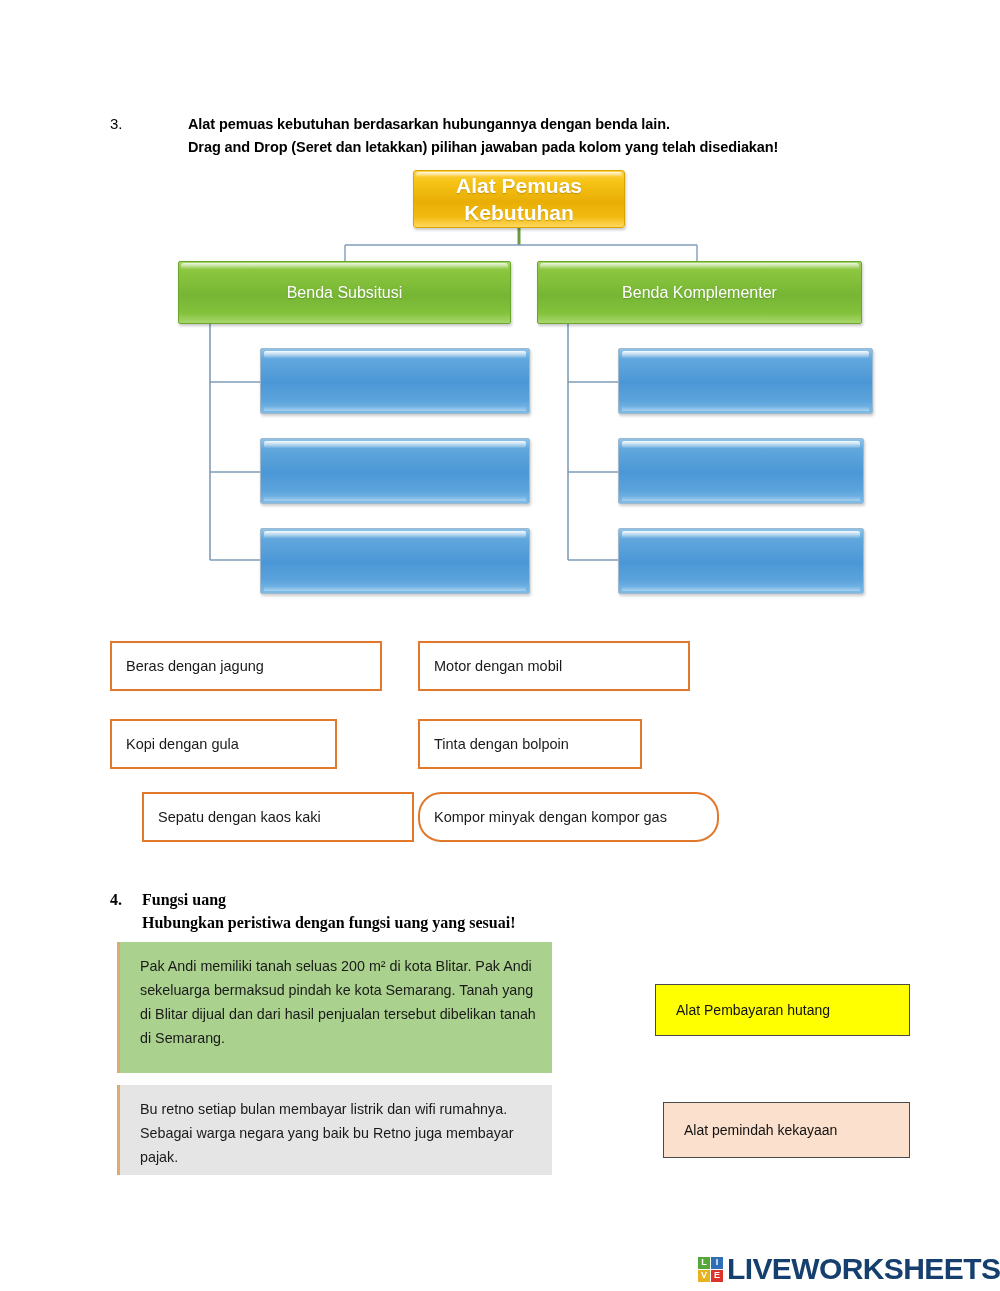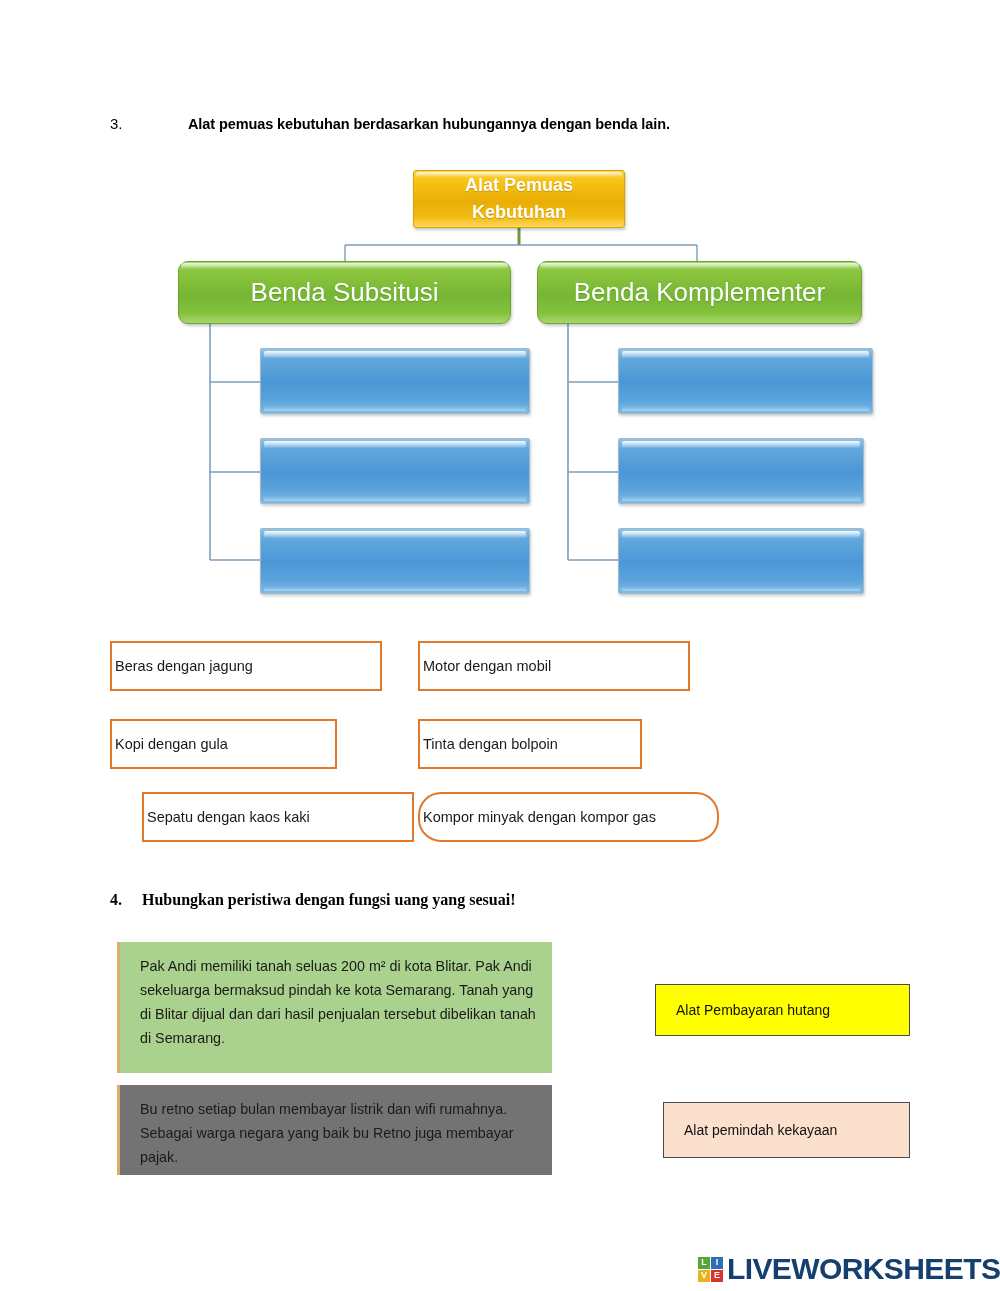--- a/index.html
+++ b/index.html
@@ -55,41 +55,41 @@
     align-items: center;
     justify-content: center;
     text-align: center;
   }
 
   .node-gold {
     background: linear-gradient(to bottom, #ffd24a 0%, #f6c416 18%, #e9ae06 55%, #f2bb12 82%, #ffd95e 100%);
     border: 1px solid #d9a400;
     border-radius: 3px;
     color: #ffffff;
-    font-size: 18px;
+    font-size: 21px;
     font-weight: bold;
     line-height: 27px;
     text-shadow: 0 1px 1px rgba(120,80,0,0.35);
     box-shadow: 1px 2px 3px rgba(0,0,0,0.22);
   }
   .node-gold::before {
     content: "";
     position: absolute;
     left: 2px; right: 2px; top: 1px; height: 5px;
     background: linear-gradient(to bottom, rgba(255,255,255,0.85), rgba(255,255,255,0));
     border-radius: 3px 3px 0 0;
     pointer-events: none;
   }
 
   .node-green {
     background: linear-gradient(to bottom, #a5d369 0%, #8cc63e 14%, #76b634 55%, #84c23c 84%, #a8d76d 100%);
     border: 1px solid #6aa62c;
-    border-radius: 10px;
+    border-radius: 2px;
     color: #ffffff;
-    font-size: 26px;
+    font-size: 16px;
     font-weight: 400;
     text-shadow: 0 1px 1px rgba(60,90,20,0.35);
     box-shadow: 1px 2px 3px rgba(0,0,0,0.22);
   }
   .node-green::before {
     content: "";
     position: absolute;
     left: 2px; right: 2px; top: 1px; height: 6px;
     background: linear-gradient(to bottom, rgba(255,255,255,0.8), rgba(255,255,255,0));
     border-radius: 3px 3px 0 0;
@@ -119,21 +119,21 @@
   }
 
   
   .opt {
     position: absolute;
     box-sizing: border-box;
     background: #ffffff;
     border: 2px solid #e2792a;
     display: flex;
     align-items: center;
-    padding-left: 3px;
+    padding-left: 14px;
     font-size: 14.5px;
     color: #1a1a1a;
   }
 
   
   .q4-block {
     position: absolute;
     left: 110px;
     top: 888px;
     width: 700px;
@@ -156,21 +156,21 @@
 
   .story {
     position: absolute;
     box-sizing: border-box;
     padding: 12px 14px 10px 20px;
     font-size: 14.3px;
     line-height: 24px;
     color: #1a1a1a;
   }
   .story-green { background: #aad18d; border-left: 3px solid #e0a96d; }
-  .story-orange { background: #737373; border-left: 3px solid #e0a96d; }
+  .story-orange { background: #e5e5e5; border-left: 3px solid #e0a96d; }
 
   .ans {
     position: absolute;
     box-sizing: border-box;
     display: flex;
     align-items: center;
     padding-left: 20px;
     font-size: 14px;
     color: #111111;
   }
@@ -217,20 +217,21 @@
 </head>
 <body>
 
 <div class="page">
 
   <div class="q3-block">
     <div class="q3-row">
       <div class="q3-num">3.</div>
       <div class="q3-lines">
         <div class="q3-line">Alat pemuas kebutuhan berdasarkan hubungannya dengan benda lain.</div>
+        <div class="q3-line">Drag and Drop (Seret dan letakkan) pilihan jawaban pada kolom yang telah disediakan!</div>
       </div>
     </div>
   </div>
 
   <div class="chart">
 
     <svg class="chart-lines" width="1000" height="620">
 
       <line x1="519" y1="228" x2="519" y2="245" stroke="#6c9a3e" stroke-width="3"></line>
 
@@ -304,20 +305,21 @@
     <span>Sepatu dengan kaos kaki</span>
   </div>
   <div class="opt" style="left:418px; top:792px; width:301px; height:50px;border-radius:23px;">
     <span>Kompor minyak dengan kompor gas</span>
   </div>
 
   <div class="q4-block">
     <div class="q4-row">
       <div class="q4-num">4.</div>
       <div>
+        <div class="q4-line">Fungsi uang</div>
         <div class="q4-line">Hubungkan peristiwa dengan fungsi uang yang sesuai!</div>
       </div>
     </div>
   </div>
 
   <div class="story story-green" style="left:117px; top:942px; width:435px; height:131px;">
     <span>Pak Andi memiliki tanah seluas 200 m² di kota Blitar. Pak Andi sekeluarga bermaksud pindah ke kota Semarang. Tanah yang di Blitar dijual dan dari hasil penjualan tersebut dibelikan tanah di Semarang.</span>
   </div>
 
   <div class="story story-orange" style="left:117px; top:1085px; width:435px; height:90px;">

